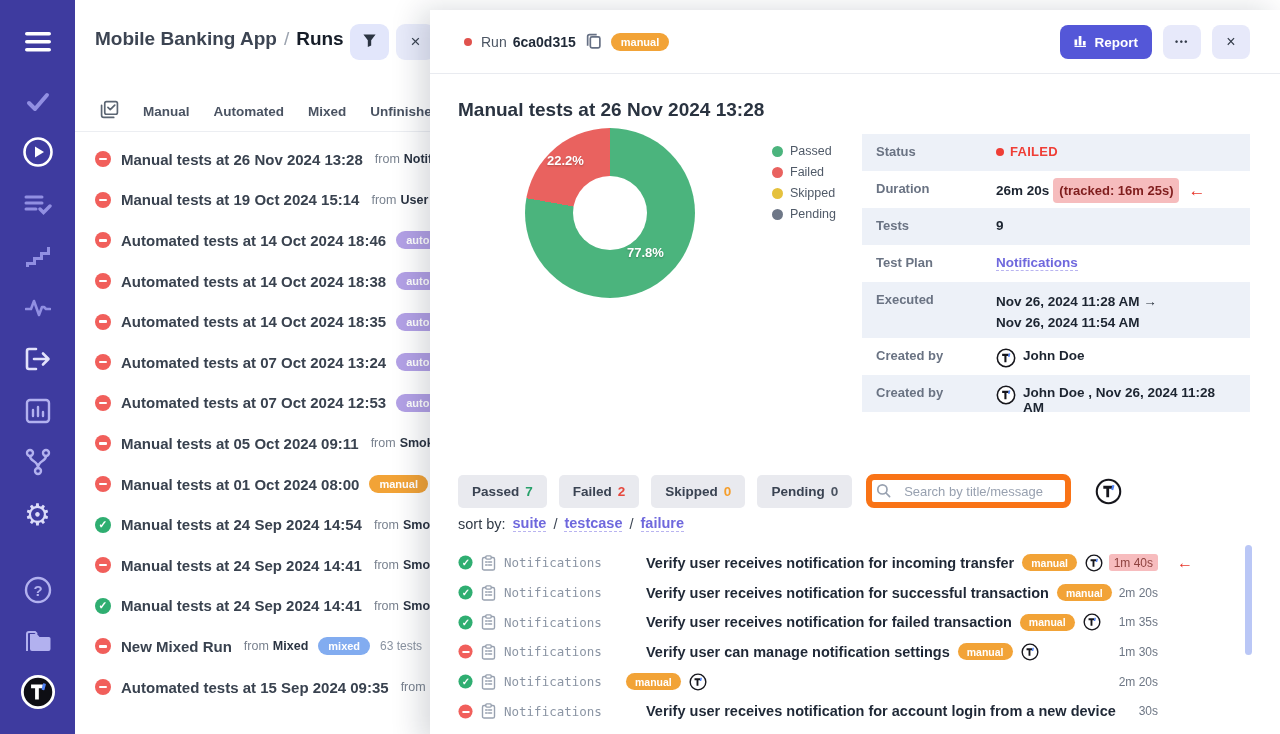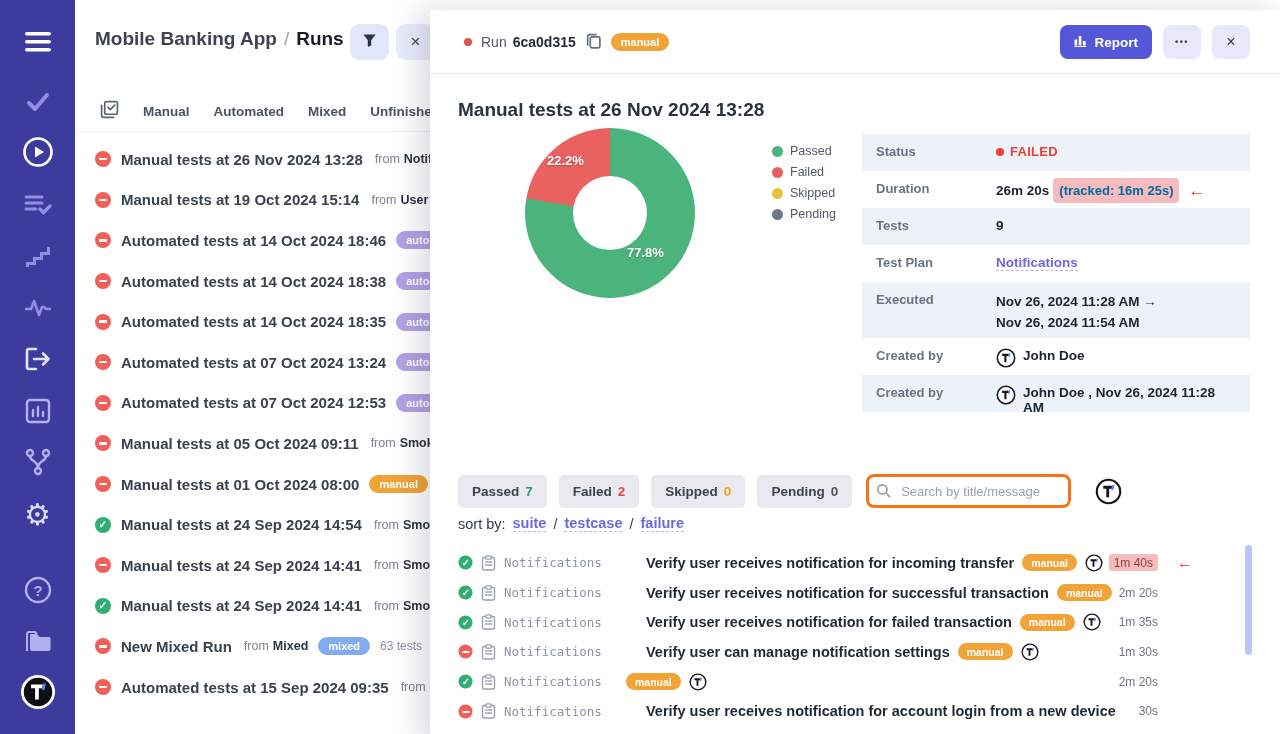--- a/index.html
+++ b/index.html
@@ -68,39 +68,39 @@
   
   .dtable{position:absolute;left:432px;top:124px;width:388px;}
   .drow{display:flex;align-items:flex-start;box-sizing:border-box;padding:10px 12px 0 14px;height:37px;}
   .drow.tall{height:56px;}
   .drow.alt{background:#edf1f8;}
   .dlabel{width:120px;min-width:120px;font-size:13px;font-weight:700;color:#6a7383;}
   .dvalue{font-size:13.5px;color:#1c2430;}
   .failed-txt{color:#ef3e36;font-weight:800;letter-spacing:.3px;font-size:13px;}
   .failed-dot{display:inline-block;width:8px;height:8px;border-radius:50%;background:#ef3e36;margin-right:6px;}
   .dur-main{font-weight:700;}
-  .tracked-chip{background:#f6bcbd;color:#0369a1;border-radius:4px;padding:5px 6px;font-weight:600;margin-left:4px;font-size:13px;}
+  .tracked-chip{background:#f6bcbd;color:#7f1d1d;border-radius:4px;padding:5px 6px;font-weight:600;margin-left:4px;font-size:13px;}
   .red-arrow{color:#e8362b;font-weight:700;font-size:17px;margin-left:9px;vertical-align:-1px;}
   .plan-link,.sort-link{color:#6f68dd;font-weight:600;text-decoration:none;border-bottom:1px dashed #b9b4f0;cursor:pointer;}
   .exec-lines{font-weight:700;line-height:1.55;}
   .who{display:flex;align-items:flex-start;gap:7px;font-weight:600;}
   .avatar{width:20px;height:20px;display:inline-block;}
   
   .dp-tabs{position:absolute;left:28px;top:421px;width:777px;height:30px;display:flex;}
   .dp-tab{flex:1;text-align:center;font-size:13px;font-weight:700;letter-spacing:.4px;color:#434c5b;
           cursor:pointer;padding-bottom:10px;border-bottom:3px solid transparent;}
   
   .chips-row{position:absolute;left:28px;top:464px;display:flex;align-items:center;gap:12px;}
   .chip{background:#e9eaef;border-radius:5px;height:33px;display:flex;align-items:center;gap:6px;
         padding:0 14px;font-size:13.5px;font-weight:600;color:#3a4352;cursor:pointer;border:none;
         font-family:"Liberation Sans",sans-serif;}
   .chip .cnt{font-weight:700;}
   .c-green{color:#27a06a;} .c-red{color:#e6483d;} .c-orange{color:#f59e2b;} .c-dark{color:#4a5360;}
   .search-box{position:relative;width:205px;height:34px;margin-left:2px;}
-  .search-box input{width:100%;height:100%;box-sizing:border-box;border:3px solid #f97316;border-radius:8px;
+  .search-box input{width:100%;height:100%;box-sizing:border-box;border:6px solid #f97316;border-radius:8px;
         padding:0 10px 0 32px;font-size:13px;color:#333;outline:none;font-family:"Liberation Sans",sans-serif;}
   .search-box input::placeholder{color:#98a1b0;}
   .search-ico{position:absolute;left:10px;top:9px;}
   .big-avatar{width:27px;height:27px;margin-left:12px;cursor:pointer;}
   
   .sort-row{position:absolute;left:28px;top:505px;font-size:14.5px;color:#2f3945;display:flex;gap:7px;align-items:center;}
   .sort-sep{color:#3c4553;}
   
   .tests-list{position:absolute;left:28px;top:538px;right:30px;}
   .t-row{height:29.7px;display:flex;align-items:center;position:relative;white-space:nowrap;cursor:pointer;}

